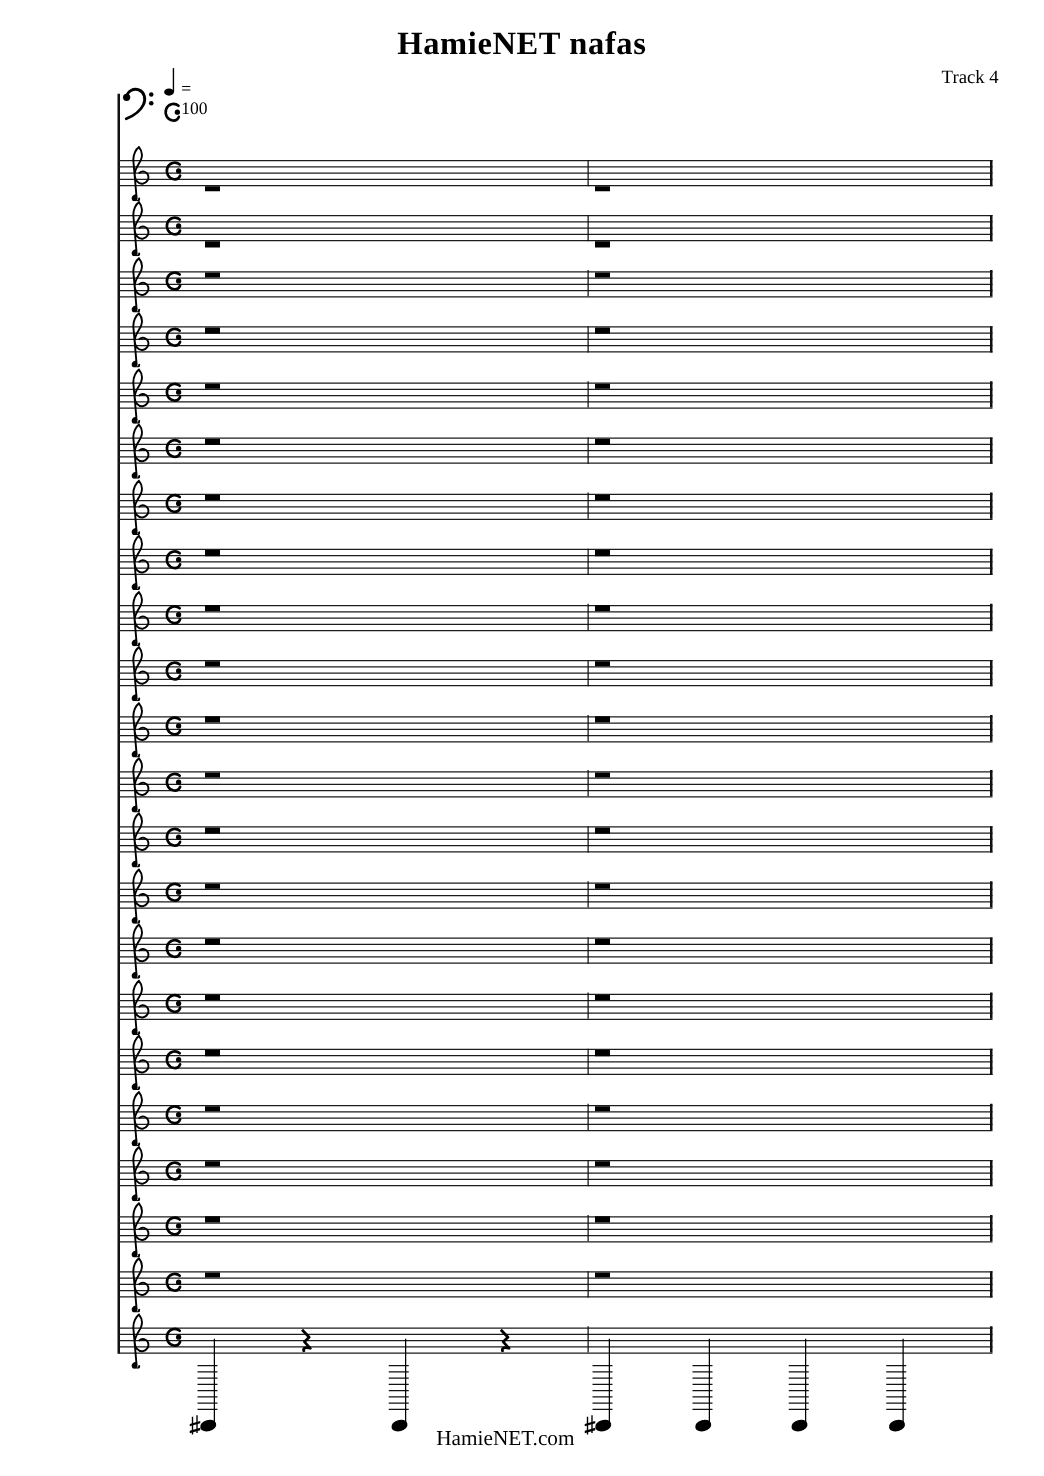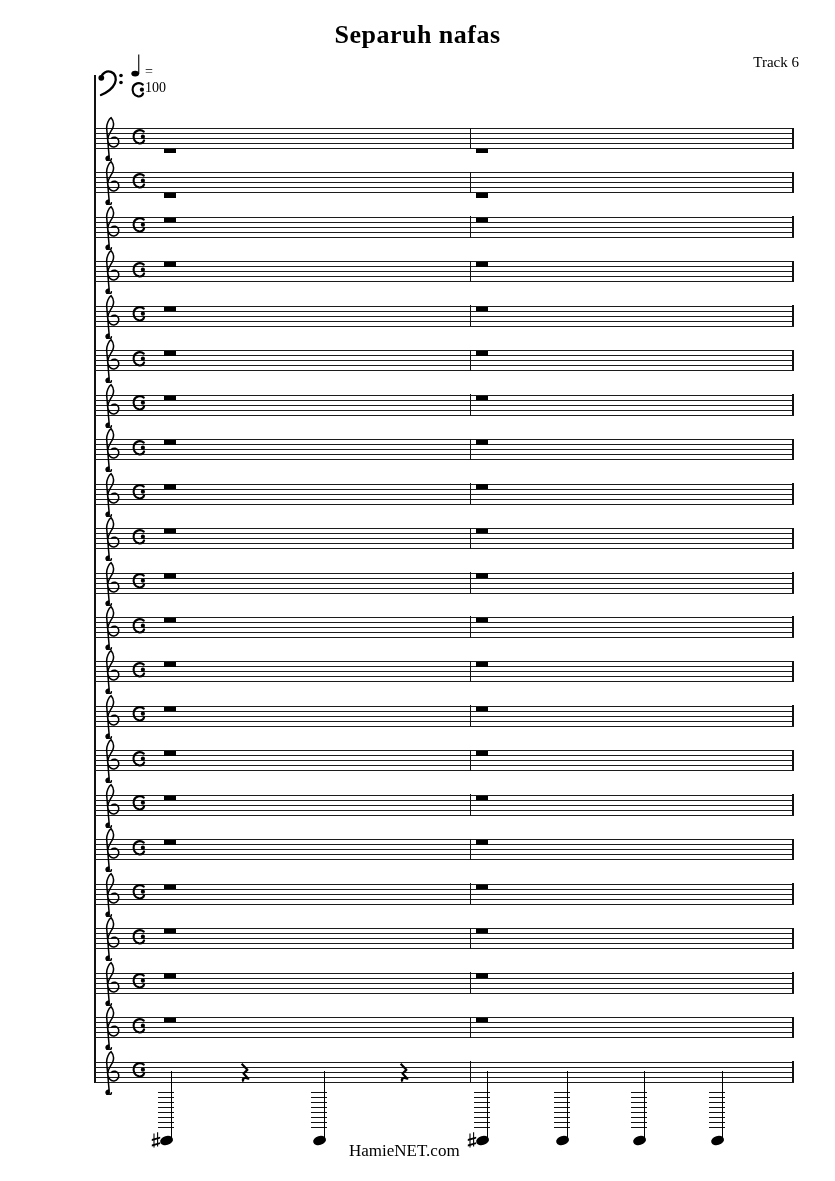--- a/index.html
+++ b/index.html
@@ -63,22 +63,22 @@
     </symbol>
     <symbol id="sym-qnote" viewBox="0 0 12 24">
       <ellipse cx="4.2" cy="20.6" rx="3.9" ry="2.9" fill="#000"></ellipse>
       <rect x="7.2" y="1.5" width="1.1" height="19.3" fill="#000"></rect>
     </symbol>
   </defs>
 </svg>
 
 <div class="page">
 
-  <div class="abs title">Separuh nafas</div>
-  <div class="abs track">Track 6</div>
+  <div class="abs title">HamieNET nafas</div>
+  <div class="abs track">Track 4</div>
 
   <div class="abs" style="left:0;top:0;">
     <svg class="icon" style="left:95px;top:68px;" width="30" height="30">
         <use href="#sym-bass"></use>
       </svg>
     <svg class="icon" style="left:130px;top:81px;" width="15" height="17">
         <use href="#sym-common"></use>
       </svg>
     <svg class="icon" style="left:131px;top:53px;" width="12" height="24">
         <use href="#sym-qnote"></use>

